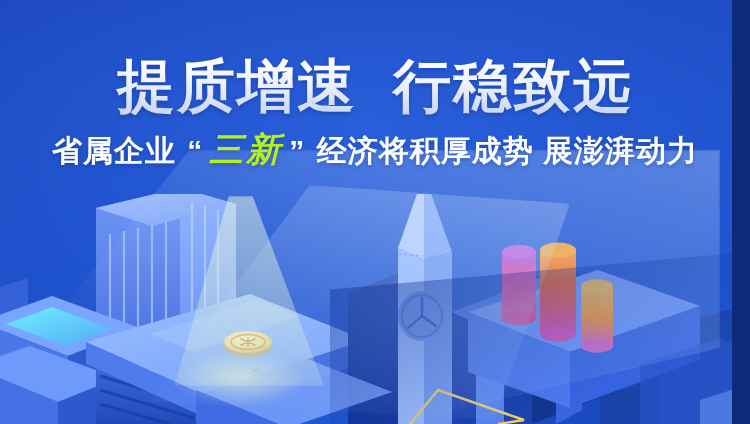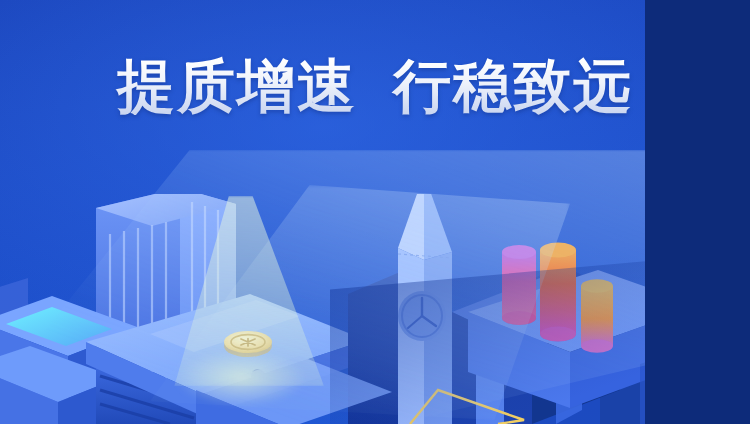--- a/index.html
+++ b/index.html
@@ -2,21 +2,21 @@
 <html><head>
 <meta charset="utf-8">
 <style>
   html, body {
     margin: 0;
     padding: 0;
     background: #0d2b7a;
   }
   #banner {
     position: relative;
-    width: 645px;
+    width: 732px;
     height: 424px;
     overflow: hidden;
     font-family: "Liberation Sans", "DejaVu Sans", sans-serif;
     background: #1c4cc4;
   }
 
   
   .bg-base {
     position: absolute;
     inset: 0;
@@ -344,15 +344,16 @@
   </svg>
 
   <div class="beam-wide"></div>
   <div class="beam-wide2"></div>
   <div class="dark-sweep"></div>
   <div class="spotlight"></div>
   <div class="spot-pool"></div>
 
   <div class="text-wrap">
     <h1 class="title">提质增速  行稳致远</h1>
+    <p class="subtitle"><span class="sub-seg">省属企业 </span><span class="quote">“</span><span class="accent">三新</span><span class="quote">”</span><span class="sub-seg"> 经济将积厚成势 展澎湃动力</span></p>
   </div>
 
 </div>
 
 </body></html>

